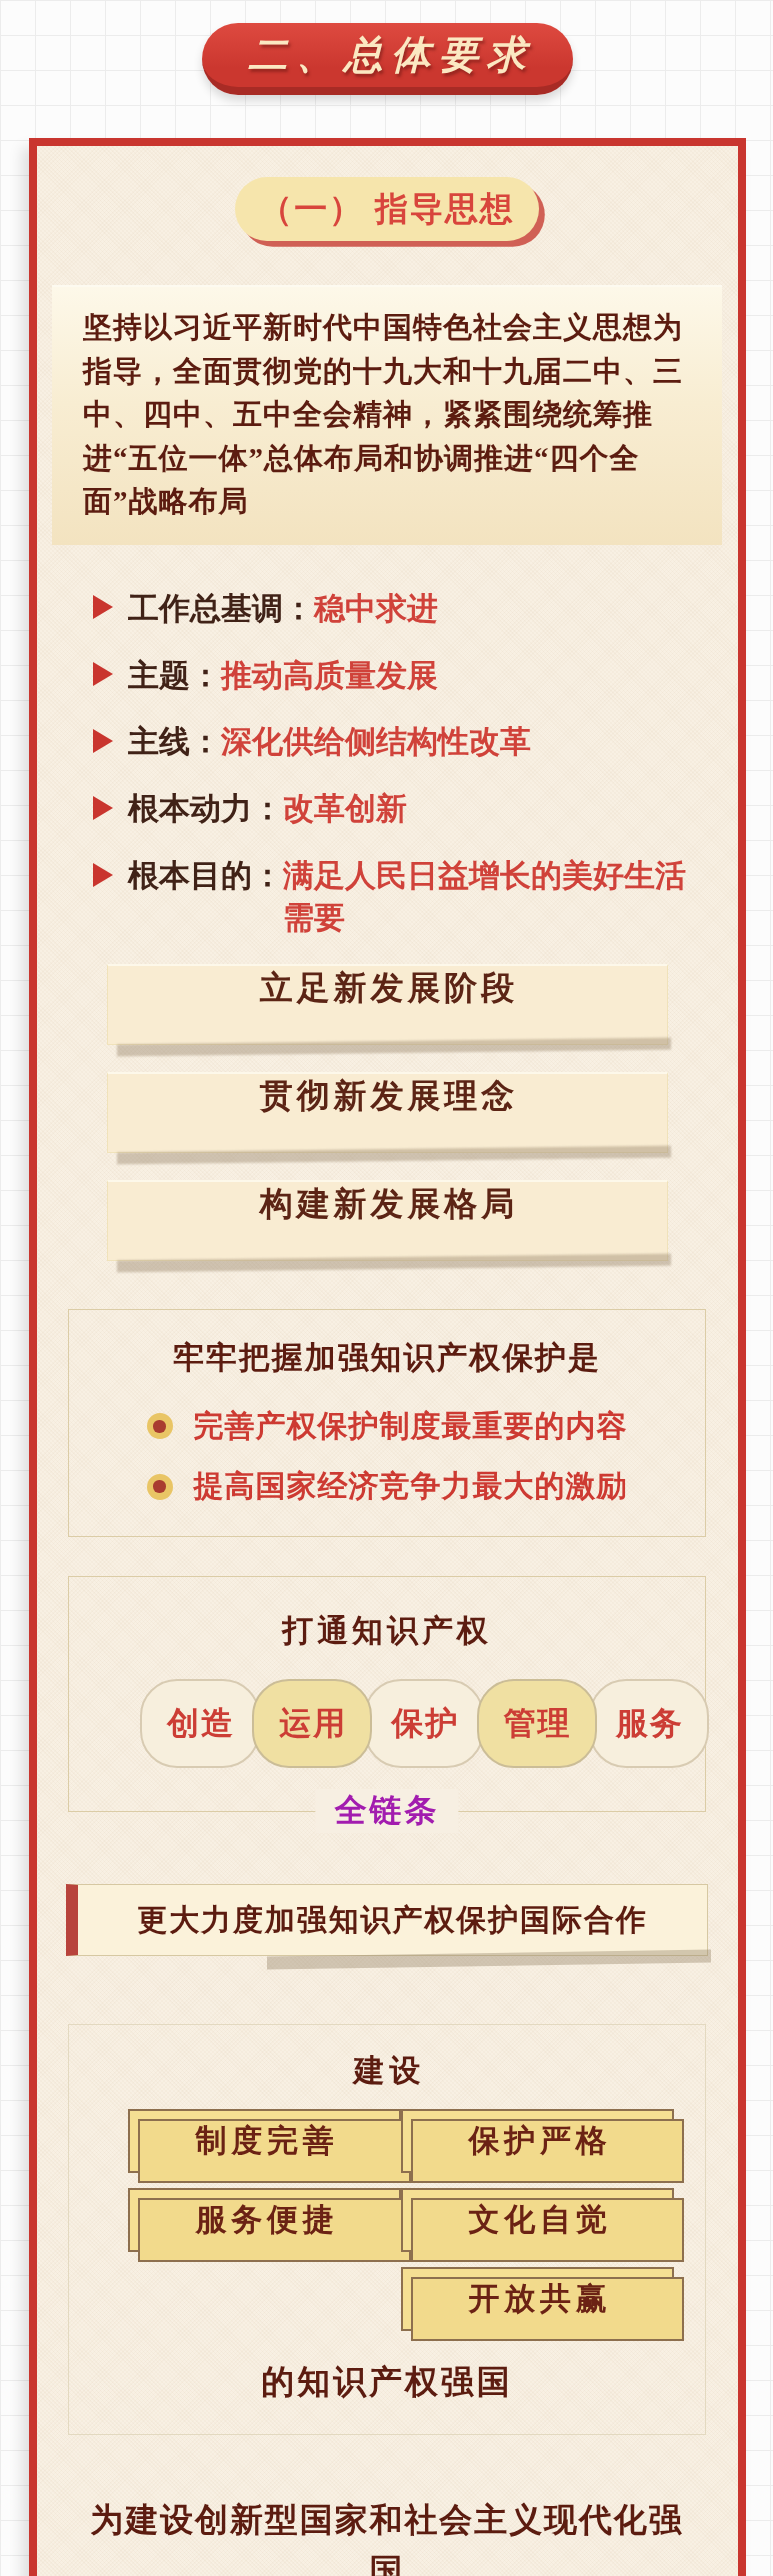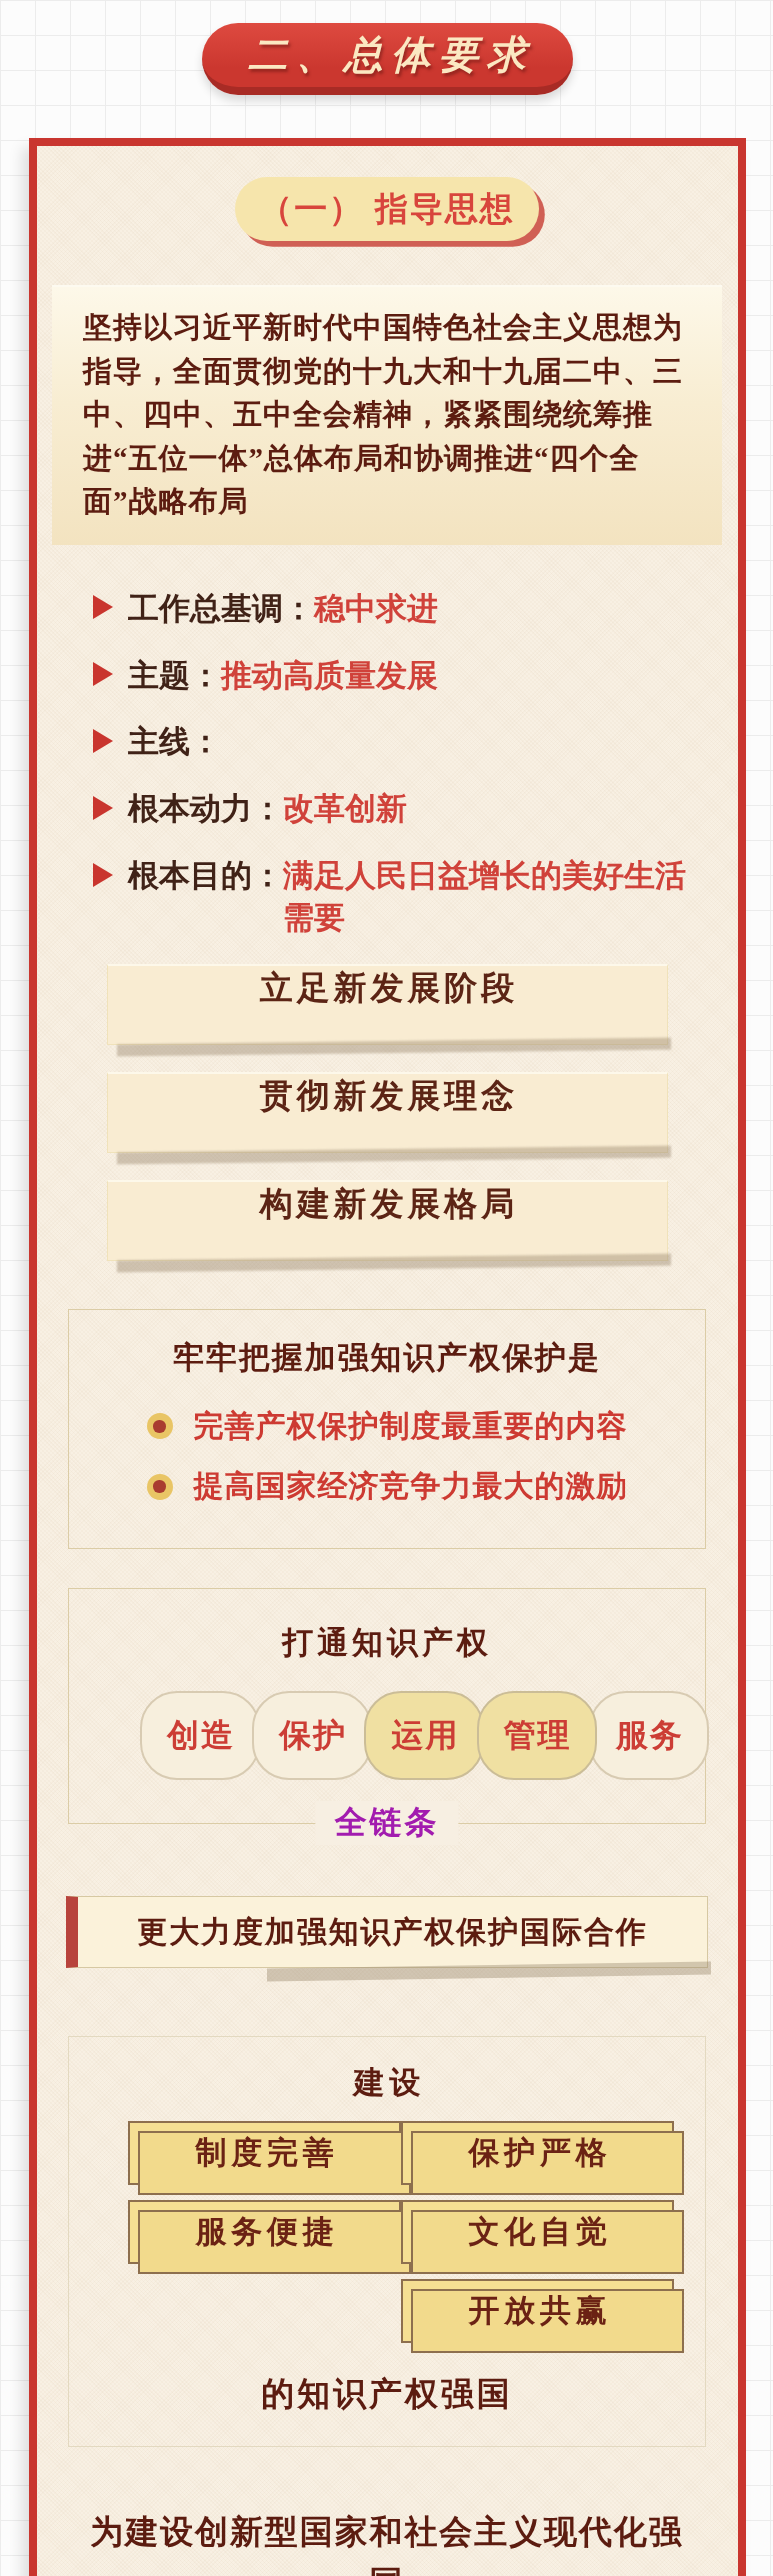--- a/index.html
+++ b/index.html
@@ -89,21 +89,21 @@
   .bar span{ font-size:33px; font-weight:bold; color:#5c2415; letter-spacing:3.9px; text-indent:3.9px; }
 
   
   .outline-box{ width:638px; margin:0 auto; border:1.9px solid #dbcca6; }
 
   .grasp-box{ margin-top:48px; padding:27px 9.7px 29px; }
   .box-title{
     text-align:center; font-size:31px; font-weight:bold;
     color:#5c1c10; letter-spacing:1.9px;
   }
-  .grasp-items{ width:fit-content; margin:27px auto 12px; }
+  .grasp-items{ width:fit-content; margin:27px auto 0; }
   .grasp-item{ display:flex; align-items:center; margin-bottom:19.3px; }
   .grasp-item:last-child{ margin-bottom:0; }
   .dot{ flex:none; width:26px; height:26px; border-radius:50%; background:#e9c565; position:relative; margin-right:21px; }
   .dot::after{ content:""; position:absolute; inset:6.8px; border-radius:50%; background:#a93b30; }
   .grasp-item span{ font-size:30px; font-weight:bold; color:#cd3a32; letter-spacing:1px; }
 
   
   .chain-box{ margin-top:39px; position:relative; padding:33px 0 43px; }
   .chain-title{ font-family:"Liberation Serif", serif; letter-spacing:3.9px; }
   .pills{ display:flex; justify-content:flex-end; margin-top:27px; }
@@ -190,20 +190,21 @@
       <span class="point-value">稳中求进</span>
     </div>
     <div class="point">
       <div class="tri"></div>
       <span class="point-label">主题：</span>
       <span class="point-value">推动高质量发展</span>
     </div>
     <div class="point">
       <div class="tri"></div>
       <span class="point-label">主线：</span>
+      <span class="point-value">深化供给侧结构性改革</span>
     </div>
     <div class="point">
       <div class="tri"></div>
       <span class="point-label">根本动力：</span>
       <span class="point-value">改革创新</span>
     </div>
     <div class="point">
       <div class="tri"></div>
       <span class="point-label">根本目的：</span>
       <span class="point-value">满足人民日益增长的美好生活需要</span>
@@ -235,25 +236,25 @@
       </div>
     </div>
   </div>
 
   <div class="outline-box chain-box">
     <div class="box-title chain-title">打通知识产权</div>
     <div class="pills">
       <div class="pill">
         <span>创造</span>
       </div>
+      <div class="pill alt">
+        <span>运用</span>
+      </div>
       <div class="pill">
         <span>保护</span>
-      </div>
-      <div class="pill alt">
-        <span>运用</span>
       </div>
       <div class="pill alt">
         <span>管理</span>
       </div>
       <div class="pill">
         <span>服务</span>
       </div>
     </div>
     <div class="chain-footer">全链条</div>
   </div>

